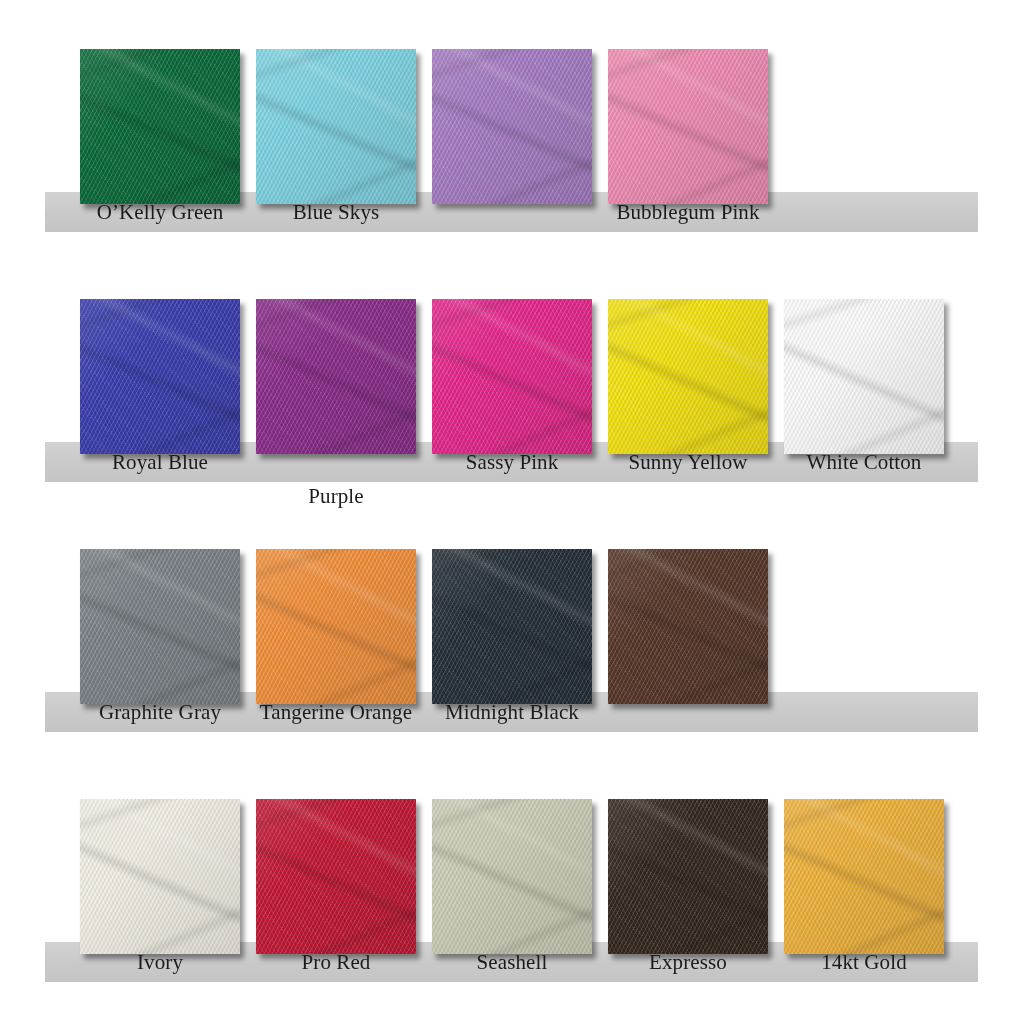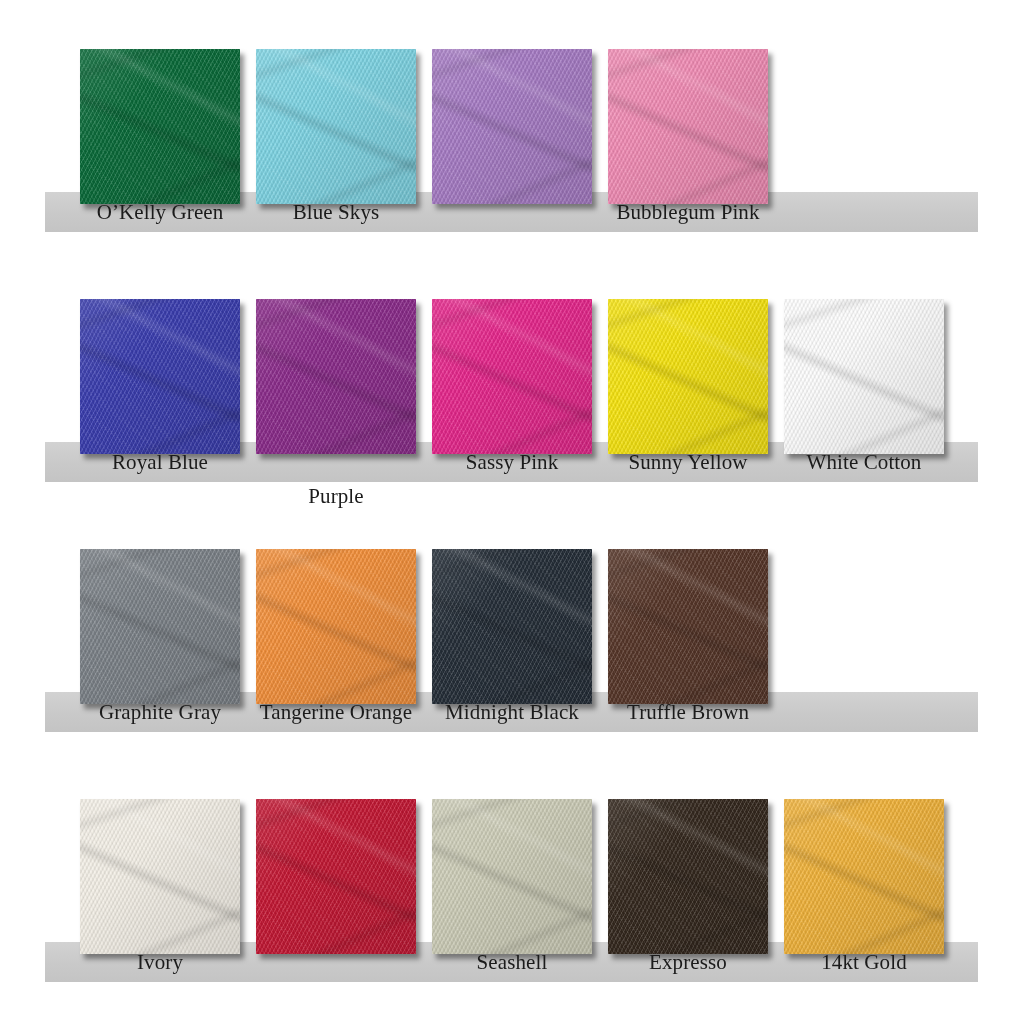--- a/index.html
+++ b/index.html
@@ -198,39 +198,39 @@
           <div class="shade"></div>
         </div>
         <div class="label" style="top: 162px;">Midnight Black</div>
       </div>
       <div class="cell" style="left: 608px;">
         <div class="sw" title="Truffle Brown" style="background: rgb(87, 55, 42); top: 19px;">
           <div class="tex"></div>
           <div class="strand"></div>
           <div class="shade"></div>
         </div>
-        <div class="label" style="top: 162px;">Truffle Brown</div>
       </div>
     </div>
     <div class="row" style="top: 780px;">
       <div class="shelf" style="top: 162px;"></div>
       <div class="cell" style="left: 80px;">
         <div class="sw" title="Ivory" style="background: rgb(243, 239, 230); top: 19px;">
           <div class="tex"></div>
           <div class="strand"></div>
           <div class="shade"></div>
         </div>
         <div class="label" style="top: 162px;">Ivory</div>
       </div>
       <div class="cell" style="left: 256px;">
         <div class="sw" title="Pro Red" style="background: rgb(195, 25, 53); top: 19px;">
           <div class="tex"></div>
           <div class="strand"></div>
           <div class="shade"></div>
         </div>
+        <div class="label" style="top: 162px;">Pro Red</div>
       </div>
       <div class="cell" style="left: 432px;">
         <div class="sw" title="Seashell" style="background: rgb(205, 205, 184); top: 19px;">
           <div class="tex"></div>
           <div class="strand"></div>
           <div class="shade"></div>
         </div>
         <div class="label" style="top: 162px;">Seashell</div>
       </div>
       <div class="cell" style="left: 608px;">

